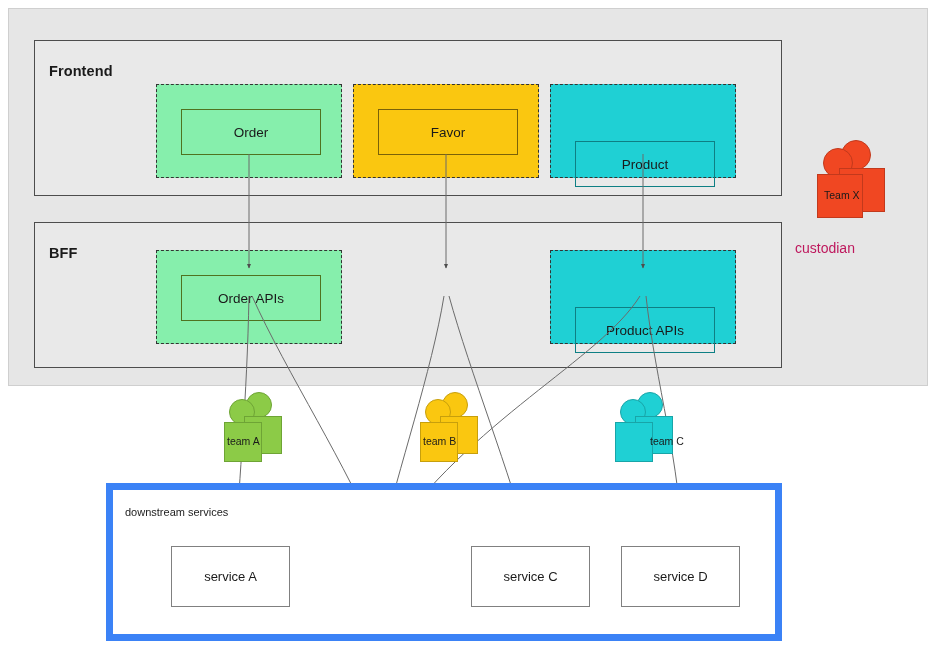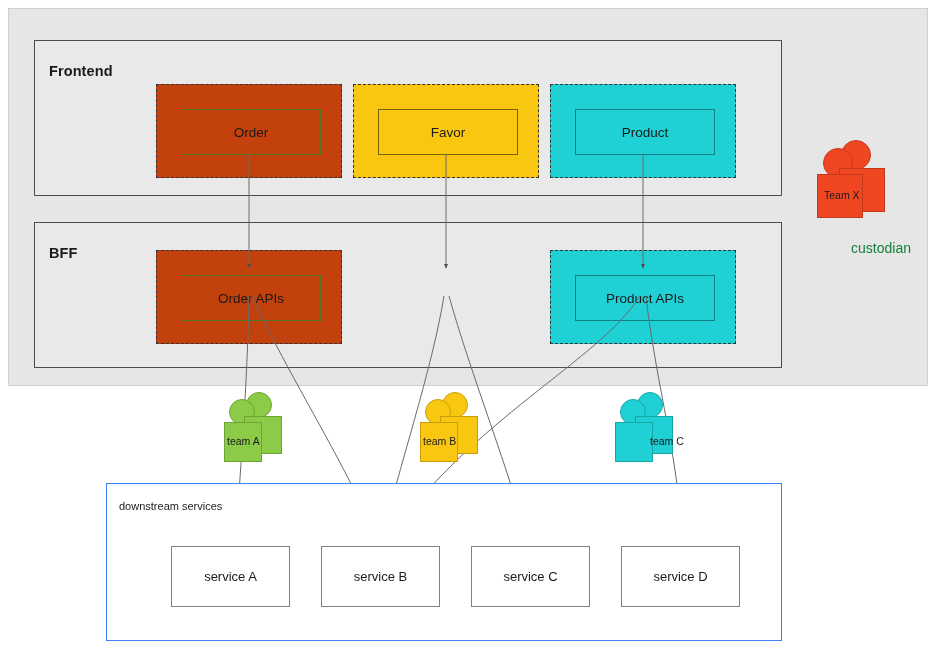--- a/index.html
+++ b/index.html
@@ -38,45 +38,45 @@
     letter-spacing:0.1px;
     white-space:nowrap;
     font-weight:bold;
   }
 
   
   .group{
     box-sizing:border-box;
     border:1.5px dashed #333333;
   }
-  .g-green{ background:#c2410c;text-align:right; }
+  .g-green{ background:#86efac;text-align:right; }
   .g-yellow{ background:#FAC710; }
   .g-cyan{  background:#1FD0D4; }
 
   
   .card{
     position:absolute;
     box-sizing:border-box;
     border:1px solid #4d4d4d;
     background:transparent;
     display:flex;
     align-items:center;
     justify-content:center;
     font-size:13.5px;
     color:#1a1a1a;
     white-space:nowrap;
   }
   .card.green-b{ border-color:#4f7320; }
   .card.yellow-b{ border-color:#7a6209; }
-  .card.cyan-b{ border-color:#0e7f84; }
+  .card.cyan-b{ border-color:#0e7f84;margin-top:32px; }
 
   
   .downstream{
     left:106px; top:483px; width:676px; height:158px;
-    border:1px solid #3b82f6;
+    border:7px solid #3b82f6;
     background:#ffffff;
     box-sizing:border-box;
   }
   .downstream-label{
     position:absolute;
     left:12px; top:16px;
     font-size:11px;
     color:#222222;
     white-space:nowrap;
   }
@@ -108,23 +108,23 @@
     position:absolute;
     font-size:10.5px;
     color:#1a1a1a;
     white-space:nowrap;
     z-index:6;
   }
 
   .custodian-caption{
     position:absolute;
     font-size:14px;
-    color:#15803d;
-    white-space:nowrap;
-    text-align:right;
+    color:#be185d;
+    white-space:nowrap;
+    text-align:left;
   }
 
   
   #edges{ position:absolute; left:0; top:0; width:936px; height:652px; pointer-events:none; }
 </style>
 </head>
 <body>
 
 <div id="canvas">
 
@@ -216,17 +216,16 @@
     <div class="body" style="left:22px;top:24px;width:38px;height:38px;background:#1FD0D4;border:1px solid #18a5a8;"></div>
     <div class="body" style="left:2px;top:30px;width:38px;height:40px;background:#1FD0D4;border:1px solid #18a5a8;"></div>
     <div class="lbl" style="left:5px;top:43px;padding-left:32px;">team C</div>
   </div>
 
   <div class="abs downstream">
     <div class="downstream-label">downstream services</div>
   </div>
 
   <div class="service" style="left:171px;top:546px;width:119px;height:61px;">service A</div>
-  <div class="service" style="left:321px;top:546px;width:119px;height:61px;">service B</div>
   <div class="service" style="left:471px;top:546px;width:119px;height:61px;">service C</div>
   <div class="service" style="left:621px;top:546px;width:119px;height:61px;">service D</div>
 
 </div>
 
 </body></html>

